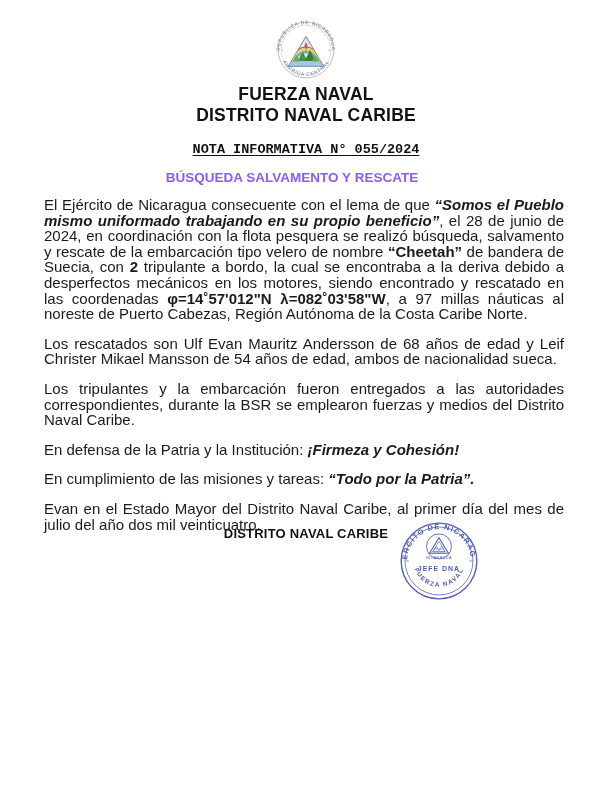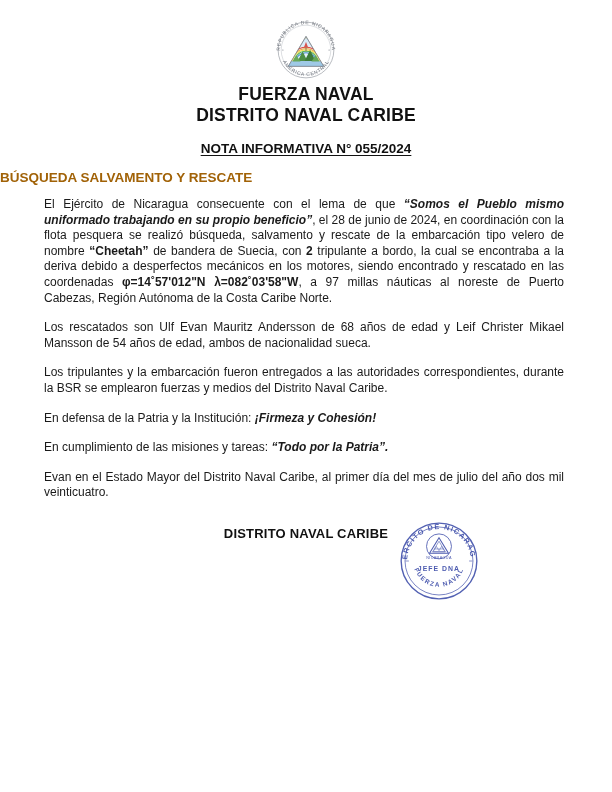--- a/index.html
+++ b/index.html
@@ -60,41 +60,43 @@
     left: 0;
     width: 612px;
     text-align: center;
     font-size: 13.5px;
     font-weight: bold;
     color: #111111;
   }
   .note-number span.u {
     text-decoration: underline;
     text-underline-offset: 2px;
+    font-family: Liberation Mono, monospace;
   }
 
   .subject {
     position: absolute;
     top: 170px;
     left: 0;
     width: 584px;
+    text-align: center;
     font-size: 13.5px;
     font-weight: bold;
-    color: #a16207;
+    color: #8b5cf6;
   }
 
   
   .body-block {
     position: absolute;
     top: 197px;
     left: 44px;
     width: 526px;
   }
   .para {
-    font-size: 12px;
+    font-size: 15px;
     line-height: 15.6px;
     text-align: justify;
     text-justify: inter-word;
     margin: 0 6px 14px 0;
     color: #1a1a1a;
   }
   b, .b { font-weight: bold; }
   .bi { font-weight: bold; font-style: italic; }
 
   

